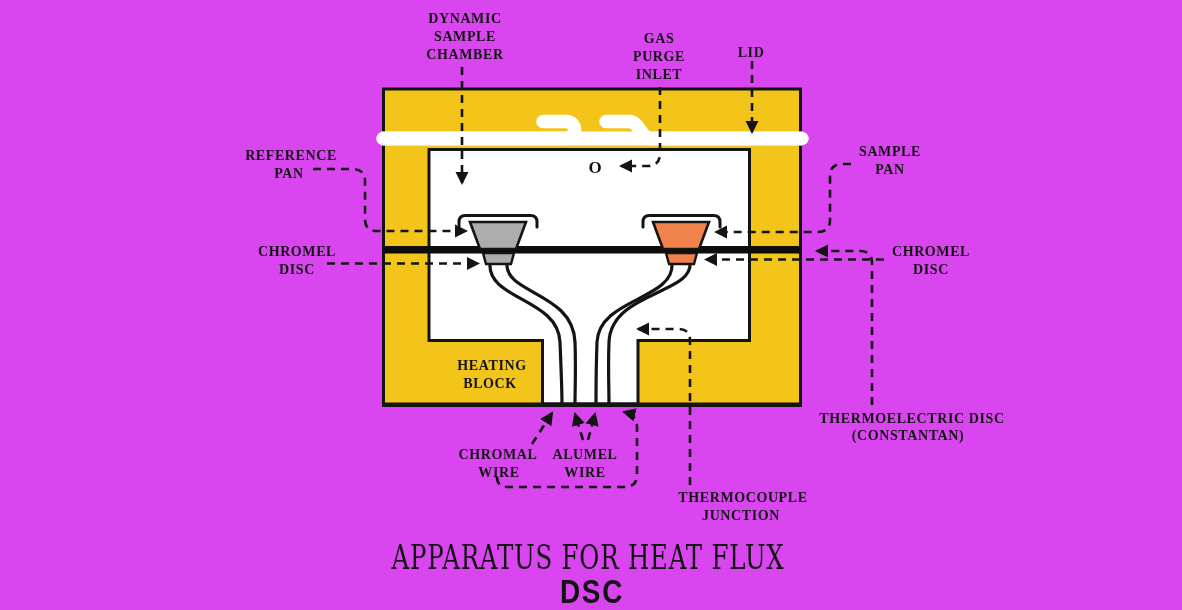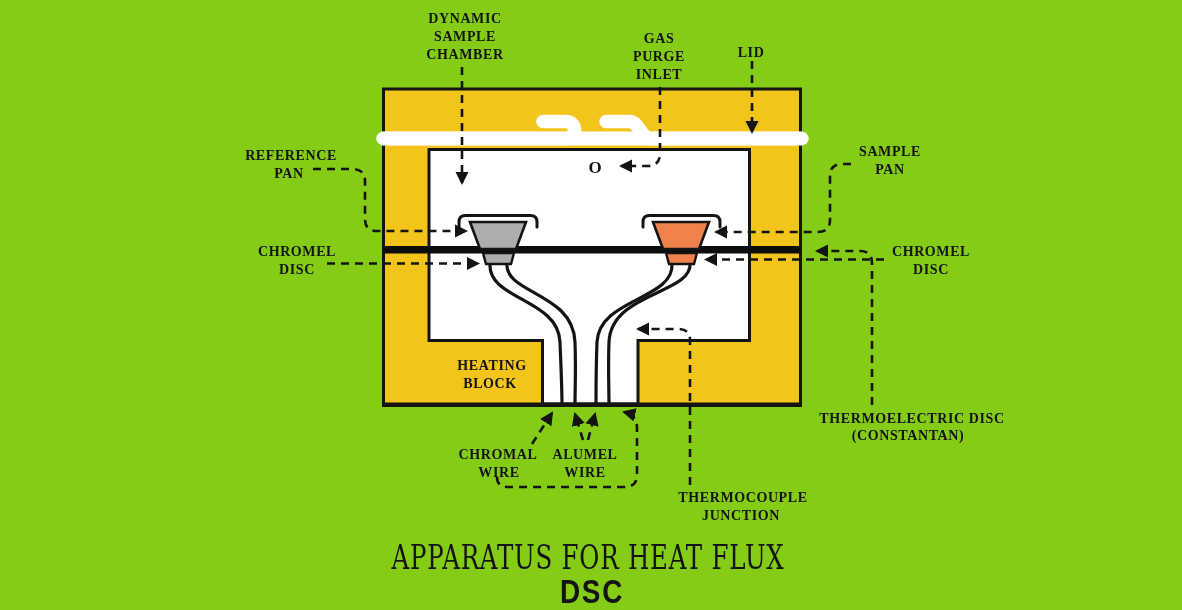--- a/index.html
+++ b/index.html
@@ -1,16 +1,16 @@
 <!DOCTYPE html>
 <html><head>
 <meta charset="utf-8">
 <style>
   html,body{margin:0;padding:0;background:#ffffff;}
-  .stage{position:relative;width:1182px;height:610px;background:#84cc16;overflow:hidden;
+  .stage{position:relative;width:1182px;height:610px;background:#d946ef;overflow:hidden;
          font-family:"Liberation Serif",serif;}
   svg{display:block}
   text{fill:#141414}
   .lbl{font-family:"Liberation Serif",serif;font-weight:bold;font-size:14px;letter-spacing:.6px;}
   .marker-o{font-family:"Liberation Serif",serif;font-weight:bold;font-size:17px;}
   .title1{font-family:"DejaVu Serif",serif;font-size:33px;letter-spacing:1px;}
   .title2{font-family:"Liberation Sans",sans-serif;font-weight:bold;font-size:33px;letter-spacing:2px;}
   .dash{fill:none;stroke:#141414;stroke-width:2.6;stroke-dasharray:8 6;}
   .solid{fill:none;stroke:#141414;}
 </style>

